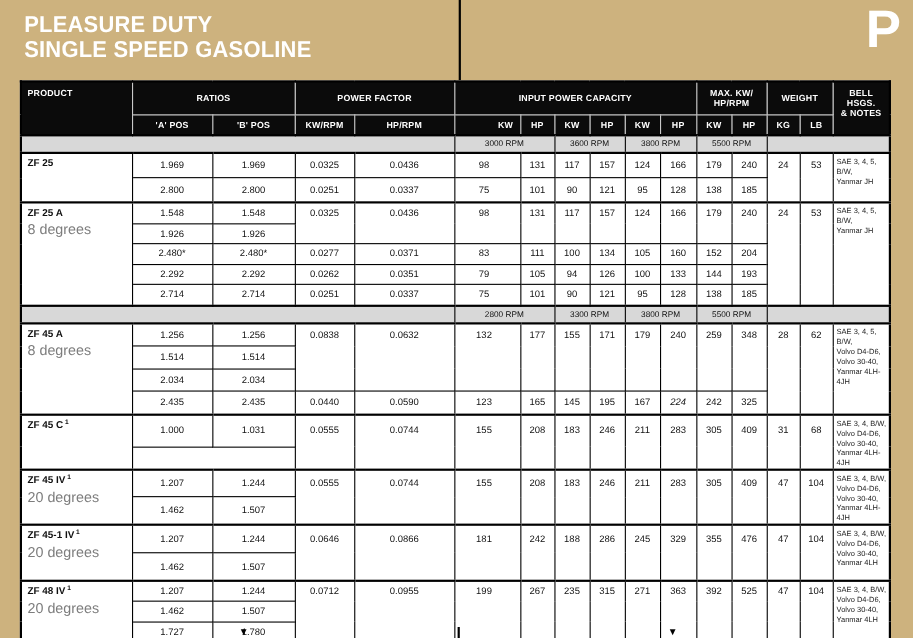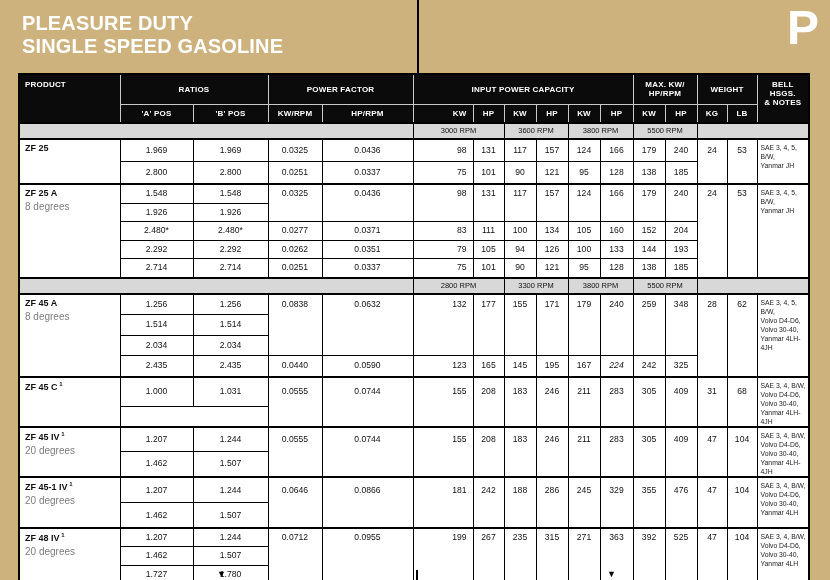--- a/index.html
+++ b/index.html
@@ -47,23 +47,23 @@
   tr.band-row td{
     background:var(--band,#d8d8d8);font-size:7.5px;text-align:center;
     border-top:2px solid #000;border-bottom:1px solid #000;line-height:14px;
   }
   tr.band-row td.rpm{border-left:1px solid #000;border-right:1px solid #000;}
   tr.block-first td{border-top:2px solid #000;}
 
   td.prod{vertical-align:top;text-align:left;padding:3px 2px 0 5px;border-right:1px solid #000;}
   td.prod .nm{font-weight:bold;font-size:9px;white-space:nowrap;}
   td.prod .nm sup{font-size:6px;}
-  td.prod .sub{color:#7d7d7d;font-size:10px;margin-top:3px;}
+  td.prod .sub{color:#7d7d7d;font-size:13px;margin-top:3px;}
   td.rt,td.pf,td.val{border:1px solid #000;text-align:center;vertical-align:top;}
-  td.val.kw1{text-align:right;padding-right:6px;}
+  td.val.kw1{text-align:center;padding-right:6px;}
   td.kgc{border-left:1px solid #000;border-right:1px solid #000;text-align:center;vertical-align:top;}
   td.notes{
     border-left:1px solid #000;vertical-align:top;text-align:left;
     font-size:6.8px;line-height:9px;padding:3px 1px 0 3px;white-space:pre-line;color:#222;
   }
 </style>
 </head>
 <body>
 
 <div class="page-header">

